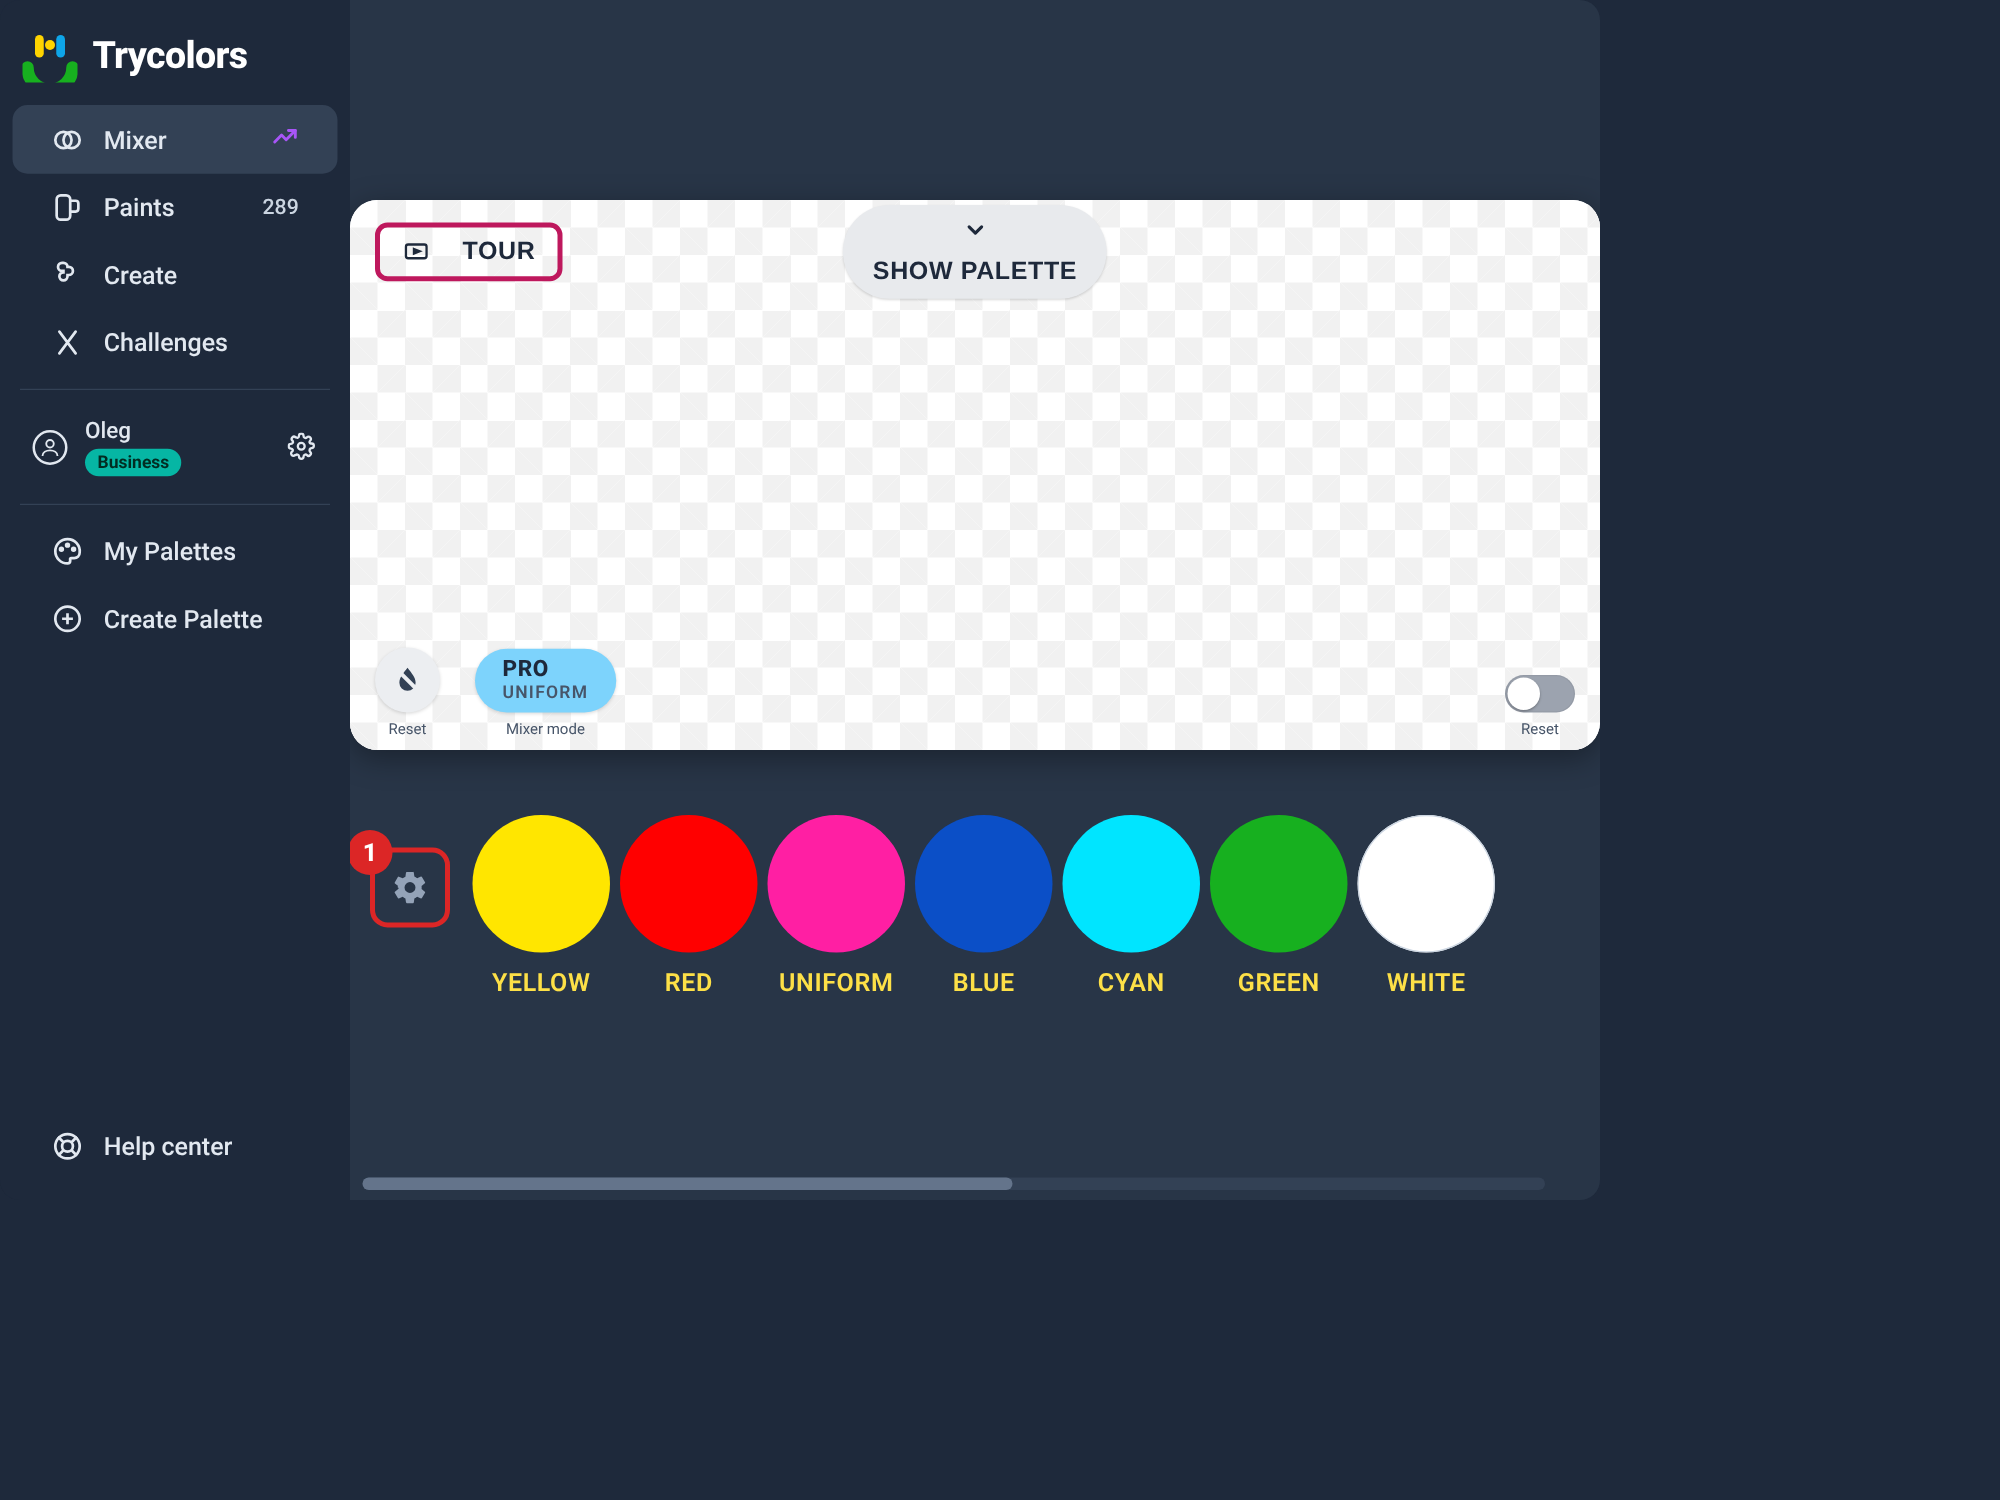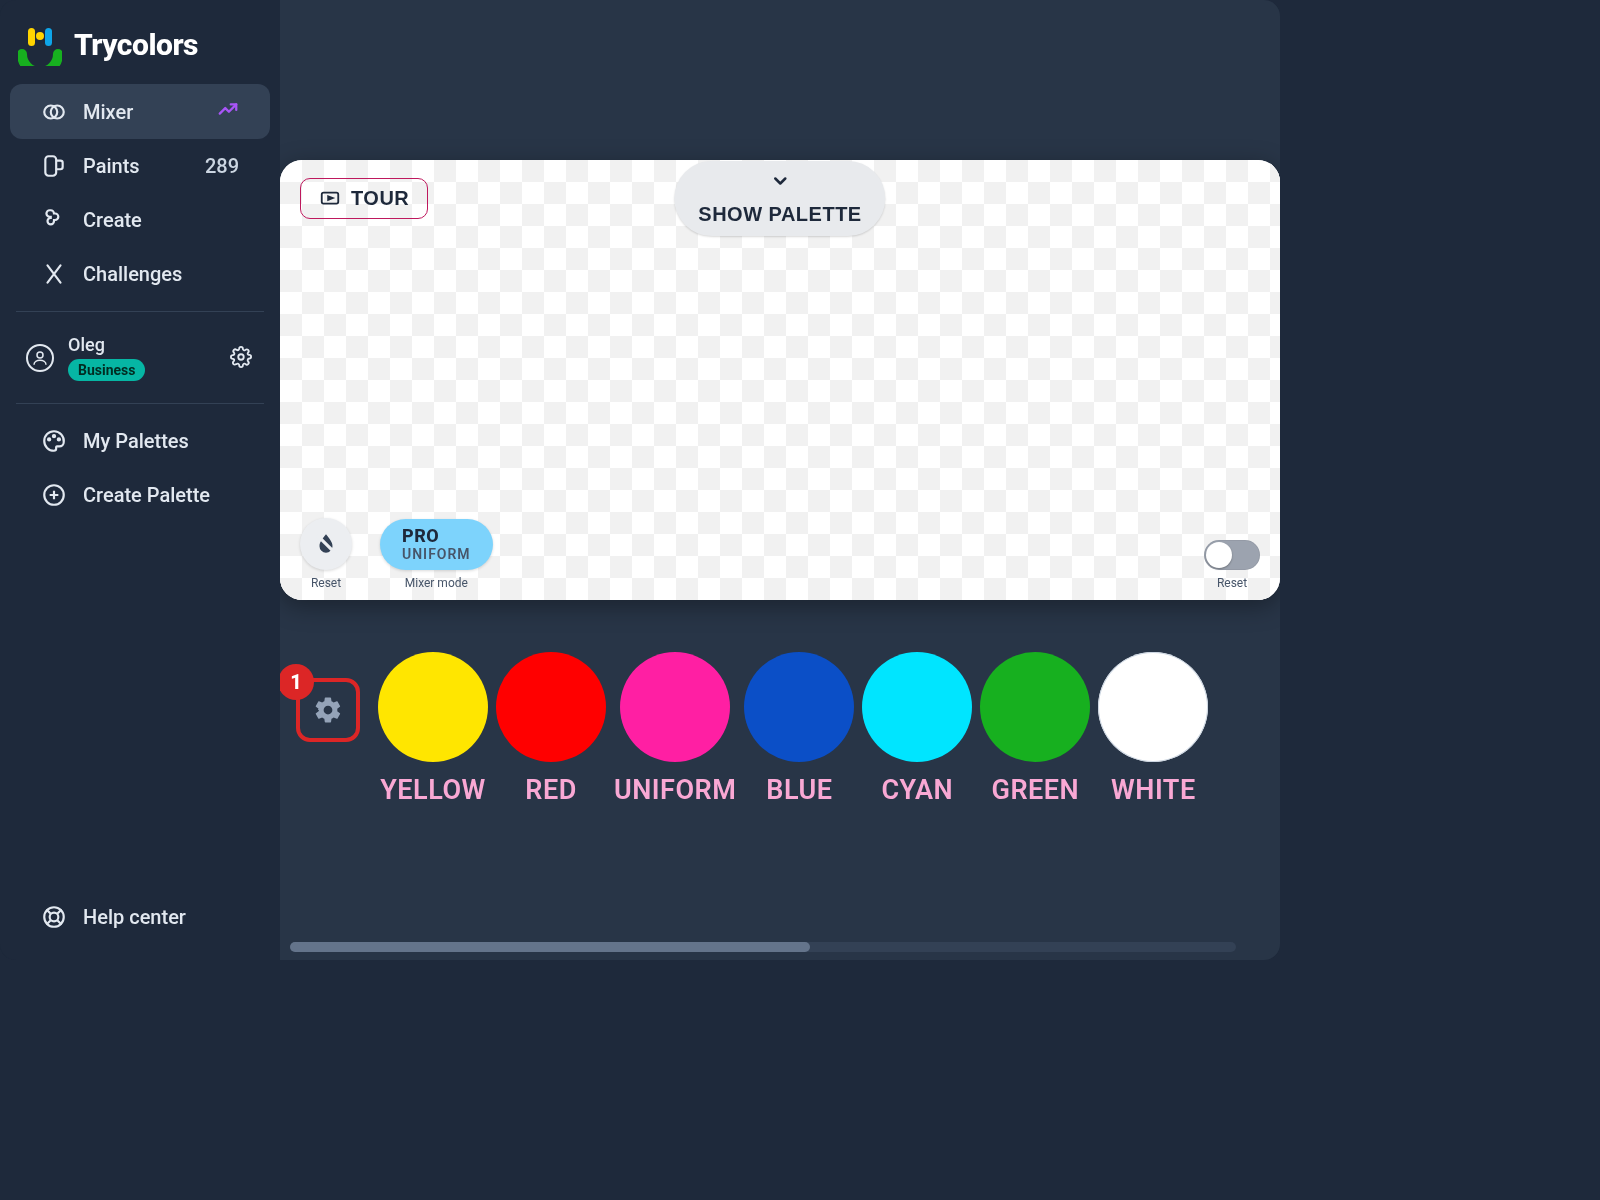--- a/index.html
+++ b/index.html
@@ -60,21 +60,21 @@
   .nav-item.active {
     background: #334155;
   }
   .nav-icon {
     width: 26px; height: 26px;
     display: flex; align-items: center; justify-content: center;
     color: #e2e8f0;
   }
   .nav-trailing {
     margin-left: auto;
-    font-size: 20px;
+    font-size: 17px;
     color: #cbd5e1;
   }
   .trend-icon { color: #a855f7; }
   .divider {
     height: 1px;
     background: #334155;
     margin: 10px 6px;
   }
   .user-row {
     display: flex;
@@ -143,22 +143,22 @@
     background-position: 0 0, 0 22px, 22px -22px, -22px 0;
     background-color:#fff;
   }
   .canvas-top {
     position: absolute;
     top: 18px; left: 20px; right: 20px;
     display:flex;
     align-items:center;
   }
   .tour-btn {
-    display:flex; align-items:center; gap:10px;
-    border: 1px solid #be185d;
+    display:flex; align-items:center; gap:26px;
+    border: 4px solid #be185d;
     background: transparent;
     color:#1e293b;
     font-weight:700;
     font-size:20px;
     padding: 8px 18px;
     border-radius: 10px;
     cursor:pointer;
     letter-spacing: 0.5px;
   }
   .show-palette-btn {
@@ -241,21 +241,21 @@
     background:#dc2626; color:#fff;
     font-weight:800; font-size:20px;
     display:flex; align-items:center; justify-content:center;
   }
   .swatch-col { display:flex; flex-direction:column; align-items:center; gap:12px; flex-shrink:0;}
   .swatch {
     width:110px; height:110px; border-radius:50%;
     cursor:pointer;
   }
   .swatch-label {
-    color:#f9a8d4; font-size:27px; font-weight:600; letter-spacing:0.5px;
+    color:#fde047; font-size:20px; font-weight:600; letter-spacing:0.5px;
   }
   .main-scrollbar {
     position:absolute;
     left:10px; right:44px; bottom:8px;
     height:10px;
     background:#334155;
     border-radius:999px;
   }
   .main-scrollbar .thumb{
     position:absolute; left:0; top:0; bottom:0;

